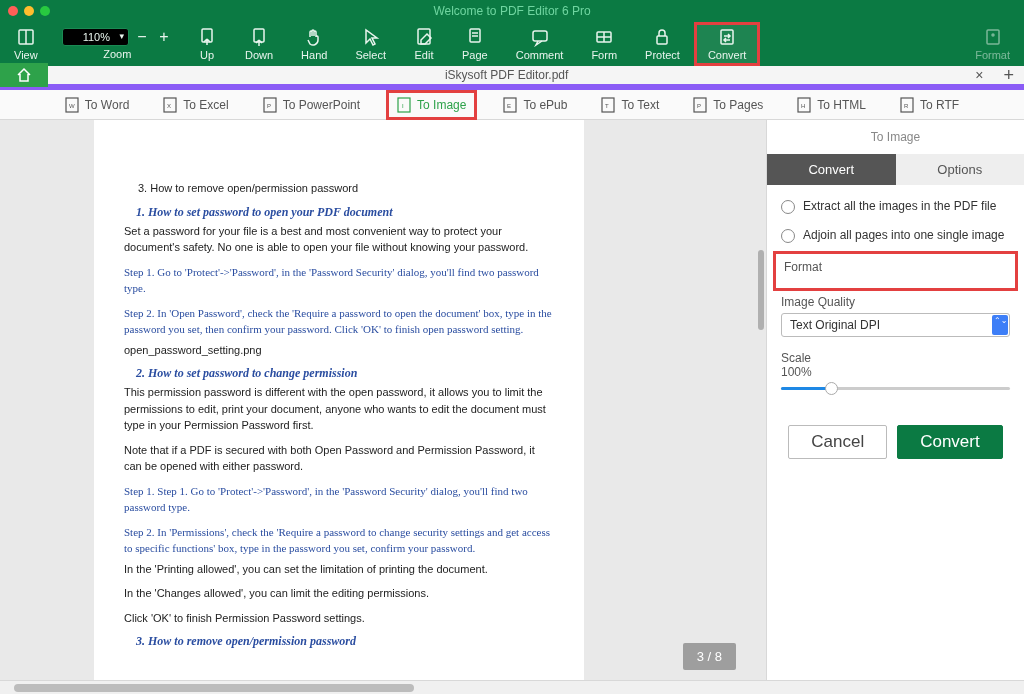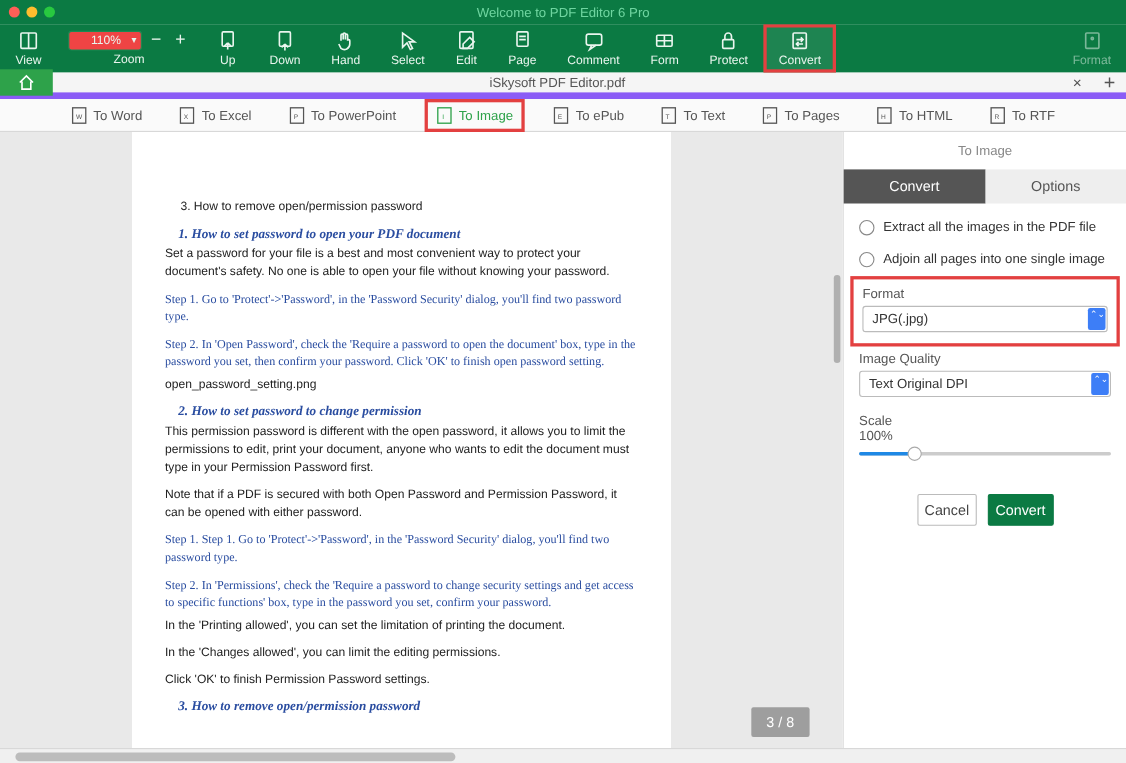--- a/index.html
+++ b/index.html
@@ -7,38 +7,38 @@
 .titlebar { height: 22px; background: #0b7a43; display: flex; align-items: center; padding: 0 8px; position: relative; }
 .traffic { display: flex; gap: 6px; }
 .traffic span { width: 10px; height: 10px; border-radius: 50%; display: inline-block; }
 .tl-red { background: #ff5f57; } .tl-yellow { background: #ffbd2e; } .tl-green { background: #28c940; }
 .title-text { position: absolute; left: 0; right: 0; text-align: center; color: #6fd5a0; font-size: 12px; }
 .toolbar { height: 44px; background: #0b7a43; display: flex; align-items: center; color: #e9f5ee; }
 .tool { display: flex; flex-direction: column; align-items: center; justify-content: center; gap: 2px; padding: 0 14px; height: 44px; cursor: pointer; font-size: 11px; }
 .tool svg { width: 20px; height: 20px; stroke: #e9f5ee; fill: none; stroke-width: 1.5; }
 .tool.active { background: rgba(255,255,255,0.08); border: 3px solid #e34040; padding: 0 11px; }
 .zoom-group { display: flex; align-items: center; gap: 6px; padding: 0 10px; }
-.zoom-select { background: #ef4444; border: 1px solid #1a8a53; color: #e9f5ee; padding: 2px 18px 2px 20px; font-size: 11px; position: relative; border-radius: 3px; }
+.zoom-select { background: #000000; border: 1px solid #1a8a53; color: #e9f5ee; padding: 2px 18px 2px 20px; font-size: 11px; position: relative; border-radius: 3px; }
 .zoom-select::after { content: "▾"; position: absolute; right: 4px; top: 2px; font-size: 9px; }
 .zoom-btn { color: #e9f5ee; font-size: 16px; width: 18px; text-align: center; cursor: pointer; }
 .spacer { flex: 1; }
 .tabbar { height: 24px; background: #f5f5f5; border-bottom: 6px solid #8b5cf6; display: flex; align-items: center; }
 .home-btn { width: 48px; height: 24px; background: #2ea24a; display: flex; align-items: center; justify-content: center; }
 .home-btn svg { width: 16px; height: 16px; stroke: #fff; fill: none; stroke-width: 1.5; }
 .tab-label { flex: 1; text-align: center; font-size: 12px; color: #555; }
 .tab-close { padding: 0 10px; cursor: pointer; color: #555; font-size: 14px; }
 .tab-add { padding: 0 10px; cursor: pointer; color: #555; font-size: 18px; font-weight: 300; }
 .convbar { height: 30px; background: #fafafa; border-bottom: 1px solid #d8d8d8; display: flex; align-items: center; justify-content: center; gap: 18px; }
 .conv-item { display: flex; align-items: center; gap: 6px; padding: 4px 8px; cursor: pointer; font-size: 12px; color: #555; }
 .conv-item svg { width: 14px; height: 16px; stroke: #555; fill: none; stroke-width: 1.2; }
 .conv-item.hl { border: 3px solid #e34040; color: #2ea24a; }
 .conv-item.hl svg { stroke: #2ea24a; }
 .workspace { display: flex; height: calc(694px - 22px - 44px - 24px - 30px - 14px); }
 .canvas { flex: 1; background: #e9e9e9; position: relative; overflow: hidden; }
-.page { position: absolute; left: 120px; top: 0; width: 490px; height: 100%; background: #fff; padding: 60px 30px 20px 30px; font-size: 11px; color: #222; line-height: 1.5; }
+.page { position: absolute; left: 94px; top: 0; width: 490px; height: 100%; background: #fff; padding: 60px 30px 20px 30px; font-size: 11px; color: #222; line-height: 1.5; }
 .page .num { margin-left: 14px; }
 .page .h { color: #2a4da0; font-family: Georgia, serif; font-style: italic; margin: 6px 0 2px 12px; font-size: 12px; }
 .page .h b { font-weight: bold; }
 .page .step { color: #2a4da0; font-family: Georgia, serif; margin-top: 8px; font-size: 11px; }
 .page p { margin-bottom: 4px; }
 .page-ind { position: absolute; right: 30px; bottom: 10px; background: #9e9e9e; color: #fff; padding: 6px 14px; border-radius: 2px; font-size: 13px; text-align: right; }
 .scrollthumb { position: absolute; right: 2px; top: 130px; width: 6px; height: 80px; background: #b0b0b0; border-radius: 3px; }
 .sidebar { width: 258px; background: #fff; border-left: 1px solid #d8d8d8; display: flex; flex-direction: column; }
 .side-title { text-align: center; color: #888; font-size: 12px; padding: 10px 0; }
 .side-tabs { display: flex; }
@@ -54,21 +54,21 @@
 .select { width: 100%; border: 1px solid #bbb; border-radius: 3px; padding: 4px 22px 4px 8px; font-size: 12px; background: #fff; position: relative; }
 .select::after { content: ""; position: absolute; right: 1px; top: 1px; bottom: 1px; width: 16px; background: #3d7ef7; border-radius: 2px; }
 .select::before { content: "⌃⌄"; position: absolute; right: 3px; top: 3px; width: 12px; color: #fff; font-size: 8px; line-height: 8px; white-space: pre; z-index: 1; text-align: center; }
 .format-wrap { border: 3px solid #e34040; padding: 6px 8px 10px 8px; margin: -6px -8px -10px -8px; }
 .scale-row { display: flex; justify-content: space-between; font-size: 12px; color: #555; flex-direction: column; }
 .slider { position: relative; height: 18px; }
 .slider-track { position: absolute; left: 0; right: 0; top: 8px; height: 3px; background: #ccc; border-radius: 2px; }
 .slider-fill { position: absolute; left: 0; width: 22%; top: 8px; height: 3px; background: #1e88e5; border-radius: 2px; }
 .slider-thumb { position: absolute; left: 22%; top: 3px; width: 13px; height: 13px; background: #fff; border: 1px solid #aaa; border-radius: 50%; margin-left: -6px; }
 .btn-row { display: flex; justify-content: center; gap: 10px; margin-top: 14px; }
-.btn { padding: 6px 6px; font-size: 13px; border-radius: 2px; cursor: pointer; }
+.btn { padding: 6px 22px; font-size: 17px; border-radius: 2px; cursor: pointer; }
 .btn-cancel { background: #fff; border: 1px solid #bbb; color: #444; }
 .btn-convert { background: #0b7a43; color: #fff; border: 1px solid #0b7a43; }
 .bottom-scroll { height: 14px; background: #f0f0f0; border-top: 1px solid #d8d8d8; position: relative; }
 .bottom-thumb { position: absolute; left: 14px; top: 3px; height: 8px; width: 400px; background: #bcbcbc; border-radius: 4px; }
 .icon-letter { font-size: 6px; fill: #555; stroke: none; font-family: Arial; }
 </style>
 </head>
 <body>
 
 <div class="titlebar">
@@ -289,21 +289,20 @@
           <span class="radio"></span>
           <span>Extract all the images in the PDF file</span>
         </div>
       <div class="radio-row">
           <span class="radio"></span>
           <span>Adjoin all pages into one single image</span>
         </div>
 
       <div class="format-wrap">
         <span class="field-label">Format</span>
-        <div class="select">JPG(.jpg)</div>
       </div>
 
       <div>
         <span class="field-label">Image Quality</span>
         <div class="select">Text Original DPI</div>
       </div>
 
       <div>
         <div class="scale-row">
           <span>Scale</span>

